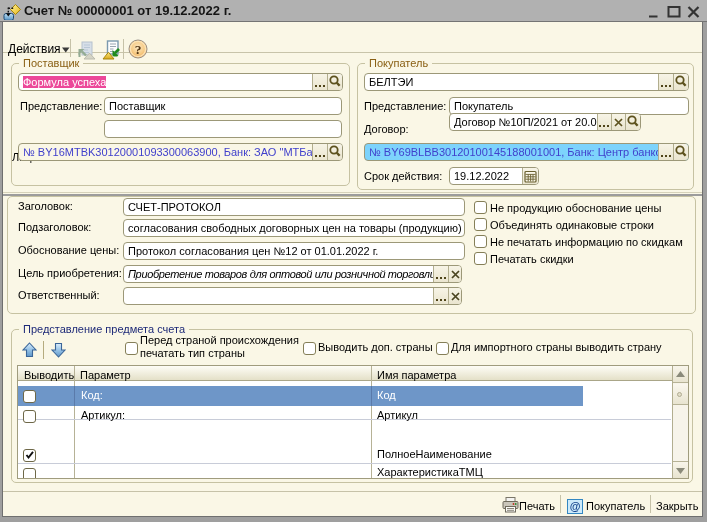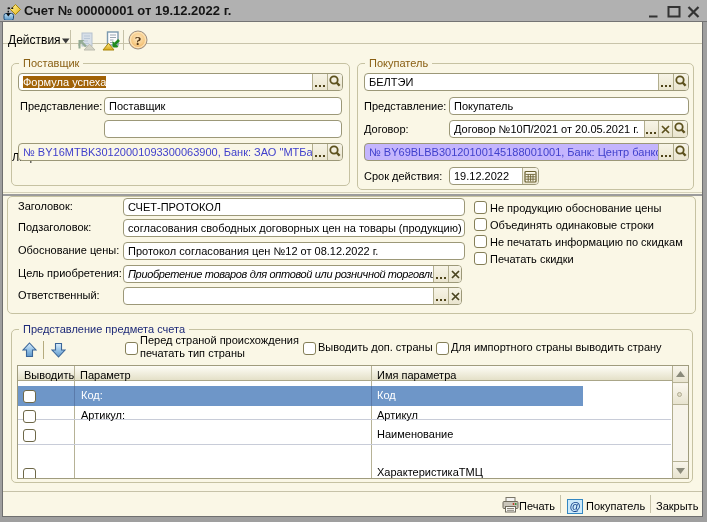--- a/index.html
+++ b/index.html
@@ -45,21 +45,21 @@
       <rect x="5" y="15.5" width="8.5" height="2" fill="#333"></rect>
       <rect x="24.5" y="7" width="11" height="9.5" fill="none" stroke="#333" stroke-width="2"></rect>
       <path d="M44.5 7 L54.5 17 M54.5 7 L44.5 17" stroke="#333" stroke-width="2.2"></path>
     </svg>
   </div>
   <div id="dkl"></div>
     <div id="dkr"></div>
     <div id="dkb"></div>
   <div id="client">
 
-    <div id="toolbar" style="position:absolute;left:0;top:7px;width:699px;height:16px;border-bottom:1px solid #c8c4aa;">
+    <div id="toolbar" style="position:absolute;left:0;top:16px;width:699px;height:16px;border-bottom:1px solid #c8c4aa;">
       <span class="lbl" style="left:5px;top:6px;font-size:12px;">Действия</span>
       <svg style="position:absolute;left:59px;top:10px" width="8" height="6">
           <path d="M0 0.5 L7.5 0.5 L3.75 5.5 Z" fill="#3a3a3a"></path>
         </svg>
       <div class="vsep" style="left:67px;top:2px;height:20px;"></div>
       <svg style="position:absolute;left:75px;top:4px" width="19" height="19" viewBox="0 0 19 19">
         <rect x="4" y="1" width="10" height="13" fill="#d7dfe8" stroke="#b6c2ce"></rect>
         <path d="M6 4 h6 M6 6.5 h6 M6 9 h4 M6 11.5 h5" stroke="#b9c7d7" stroke-width="1"></path>
         <path d="M6 18 L17 18 L11.5 12.2 Z" fill="#d4d4c6" stroke="#bcbcae"></path>
         <path d="M0.5 8 L6.5 8 L0.5 14 Z" fill="#93ab93"></path>
@@ -92,21 +92,21 @@
         <circle cx="10" cy="10" r="9" fill="url(#hg)" stroke="#989088"></circle>
         <circle cx="10" cy="10" r="7.6" fill="none" stroke="#fbe3b6" stroke-width="1.4"></circle>
         <text x="10" y="14.8" text-anchor="middle" font-size="13.5" font-weight="bold" fill="#503414" font-family="Liberation Serif">?</text>
       </svg>
     </div>
 
     <div class="grp" id="g1" style="left:8px;top:42px;width:339px;height:123px;">
         <span class="cap">Поставщик</span>
       </div>
     <div class="inp" style="left:15px;top:52px;width:325px;">
-      <span style="background:#a16207;color:#fff;">Формула успеха</span>
+      <span style="background:#ec4899;color:#fff;">Формула успеха</span>
       <span class="seg dots" style="right:15px;width:15px;"><svg width="13" height="16" viewBox="0 0 13 16">
             <rect x="1" y="11" width="2" height="2" fill="#4f4419"></rect>
             <rect x="5" y="11" width="2" height="2" fill="#4f4419"></rect>
             <rect x="9" y="11" width="2" height="2" fill="#4f4419"></rect>
           </svg></span>
       <span class="seg" style="right:0;width:15px;"><svg width="14" height="15" viewBox="0 0 14 15">
             <circle cx="6" cy="6" r="3.7" fill="none" stroke="#5d521e" stroke-width="1.8"></circle>
             <path d="M8.8 8.8 L11.6 11.8" stroke="#5d521e" stroke-width="2.4"></path>
           </svg></span>
     </div>
@@ -136,35 +136,35 @@
             <rect x="9" y="11" width="2" height="2" fill="#4f4419"></rect>
           </svg></span>
       <span class="seg" style="right:0;width:15px;"><svg width="14" height="15" viewBox="0 0 14 15">
             <circle cx="6" cy="6" r="3.7" fill="none" stroke="#5d521e" stroke-width="1.8"></circle>
             <path d="M8.8 8.8 L11.6 11.8" stroke="#5d521e" stroke-width="2.4"></path>
           </svg></span>
     </div>
     <span class="lbl" style="left:361px;top:79px;">Представление:</span>
     <div class="inp" style="left:446px;top:76px;width:240px;">Покупатель</div>
     <span class="lbl" style="left:361px;top:102px;">Договор:</span>
-    <div class="inp" style="left:446px;top:99px;width:239px;">Договор №10П/2021 от 20.05.2021 г.
+    <div class="inp" style="left:446px;top:92px;width:192px;">Договор №10П/2021 от 20.05.2021 г.
       <span class="seg dots" style="right:29px;width:14px;"><svg width="13" height="16" viewBox="0 0 13 16">
             <rect x="1" y="11" width="2" height="2" fill="#4f4419"></rect>
             <rect x="5" y="11" width="2" height="2" fill="#4f4419"></rect>
             <rect x="9" y="11" width="2" height="2" fill="#4f4419"></rect>
           </svg></span>
       <span class="seg" style="right:15px;width:14px;"><svg width="9" height="9" style="margin-top:4px">
             <path d="M1 1 L8 8 M8 1 L1 8" stroke="#5d521e" stroke-width="1.7"></path>
           </svg></span>
       <span class="seg" style="right:0;width:15px;"><svg width="14" height="15" viewBox="0 0 14 15">
             <circle cx="6" cy="6" r="3.7" fill="none" stroke="#5d521e" stroke-width="1.8"></circle>
             <path d="M8.8 8.8 L11.6 11.8" stroke="#5d521e" stroke-width="2.4"></path>
           </svg></span>
     </div>
-    <div class="inp" style="left:361px;top:122px;width:325px;background:#c4b5fd;color:#4040cc;">№ BY69BLBB30120100145188001001, Банк: Центр банковс
+    <div class="inp" style="left:361px;top:122px;width:325px;background:#7dd3fc;color:#4040cc;">№ BY69BLBB30120100145188001001, Банк: Центр банковс
       <span class="seg dots" style="right:15px;width:15px;color:#55491e;"><svg width="13" height="16" viewBox="0 0 13 16">
             <rect x="1" y="11" width="2" height="2" fill="#4f4419"></rect>
             <rect x="5" y="11" width="2" height="2" fill="#4f4419"></rect>
             <rect x="9" y="11" width="2" height="2" fill="#4f4419"></rect>
           </svg></span>
       <span class="seg" style="right:0;width:15px;"><svg width="14" height="15" viewBox="0 0 14 15">
             <circle cx="6" cy="6" r="3.7" fill="none" stroke="#5d521e" stroke-width="1.8"></circle>
             <path d="M8.8 8.8 L11.6 11.8" stroke="#5d521e" stroke-width="2.4"></path>
           </svg></span>
     </div>
@@ -179,21 +179,21 @@
     <div style="position:absolute;left:0;top:171px;width:699px;height:1px;background:#d6d2ba;"></div>
     <div style="position:absolute;left:0;top:173px;width:699px;height:2px;background:#9c9c9c;"></div>
 
     <div class="grp" style="left:4px;top:175px;width:689px;height:118px;"></div>
 
     <span class="lbl" style="left:15px;top:179px;">Заголовок:</span>
     <div class="inp" style="left:120px;top:177px;width:342px;">СЧЕТ-ПРОТОКОЛ</div>
     <span class="lbl" style="left:15px;top:200px;">Подзаголовок:</span>
     <div class="inp" style="left:120px;top:198px;width:342px;">согласования свободных договорных цен на товары (продукцию)</div>
     <span class="lbl" style="left:15px;top:223px;">Обоснование цены:</span>
-    <div class="inp" style="left:120px;top:221px;width:342px;">Протокол согласования цен №12 от 08.12.2022 г.</div>
+    <div class="inp" style="left:120px;top:221px;width:342px;">Протокол согласования цен №12 от 01.01.2022 г.</div>
     <span class="lbl" style="left:15px;top:246px;">Цель приобретения:</span>
     <div class="inp" style="left:120px;top:244px;width:339px;"><i style="letter-spacing:-0.35px;">Приобретение товаров для оптовой или розничной торговли</i>
       <span class="seg dots" style="right:13px;width:15px;"><svg width="13" height="16" viewBox="0 0 13 16">
             <rect x="1" y="11" width="2" height="2" fill="#4f4419"></rect>
             <rect x="5" y="11" width="2" height="2" fill="#4f4419"></rect>
             <rect x="9" y="11" width="2" height="2" fill="#4f4419"></rect>
           </svg></span>
       <span class="seg" style="right:0;width:13px;"><svg width="9" height="9" style="margin-top:4px">
             <path d="M1 1 L8 8 M8 1 L1 8" stroke="#4a4420" stroke-width="1.7"></path>
           </svg></span>
@@ -263,23 +263,25 @@
         <span class="lbl" style="left:63px;top:3px;">Код:</span>
         <span class="lbl" style="left:359px;top:3px;">Код</span>
         <div style="position:absolute;left:56px;top:0;width:1px;height:19.5px;background:rgba(30,40,80,0.25);"></div>
         <div style="position:absolute;left:353px;top:0;width:1px;height:19.5px;background:rgba(30,40,80,0.25);"></div>
       </div>
       <div style="position:absolute;left:0;top:39.5px;width:653px;height:14px;border-bottom:1px solid #c8ccd8;">
         <div class="cb" style="left:4.5px;top:4px;width:13px;height:13px;border-color:#6e6848;"></div>
         <span class="lbl" style="left:63px;top:3px;">Артикул:</span>
         <span class="lbl" style="left:359px;top:3px;">Артикул</span>
       </div>
-      <div style="position:absolute;left:0;top:59px;width:653px;height:19.5px;border-bottom:1px solid #c8ccd8;">
-        <div class="cb" style="left:4.5px;top:4px;width:13px;height:13px;border-color:#6e6848;"></div>
-        <span class="lbl" style="left:359px;top:3px;">Наименование</span>
+      <div style="position:absolute;left:0;top:78.5px;width:653px;height:19.5px;border-bottom:1px solid #c8ccd8;">
+        <div class="cb" style="left:4.5px;top:4px;width:13px;height:13px;border-color:#6e6848;"><svg width="10" height="10" viewBox="0 0 10 10">
+              <path d="M2.5 5 L4.5 7.5 L9 1.8" fill="none" stroke="#111" stroke-width="1.9"></path>
+            </svg></div>
+        <span class="lbl" style="left:359px;top:3px;">ПолноеНаименование</span>
       </div>
       <div style="position:absolute;left:0;top:98px;width:653px;height:14px;overflow:hidden;">
         <div class="cb" style="left:4.5px;top:4px;width:13px;height:13px;border-color:#6e6848;"></div>
         <span class="lbl" style="left:359px;top:2px;">ХарактеристикаТМЦ</span>
       </div>
 
       <div id="sb" style="position:absolute;right:0;top:0;width:16px;height:112px;background:#f7f4ea;border-left:1px solid #b2ae90;">
         <div style="position:absolute;left:0;top:0;width:15px;height:17px;background:linear-gradient(#f8f5ea,#e8e4d0);border-bottom:1px solid #b6b296;"><svg width="9" height="6" style="margin:5px 0 0 3px">
               <path d="M4.5 0 L9 6 L0 6 Z" fill="#8a8a7a"></path>
             </svg></div>

